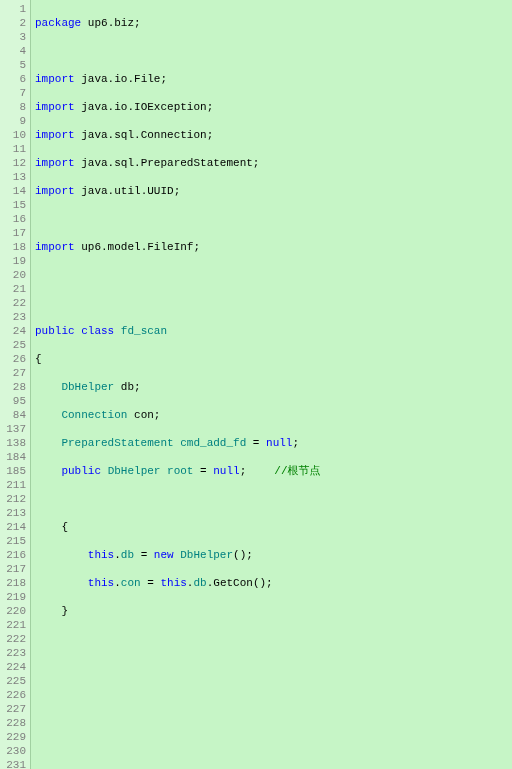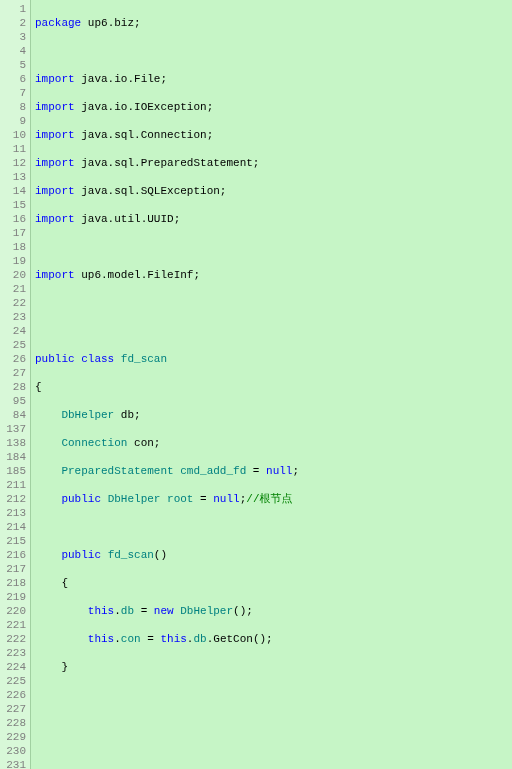--- a/index.html
+++ b/index.html
@@ -28,21 +28,21 @@
     .code {
       padding: 2px 4px;
       line-height: 14px;
       white-space: pre;
     }
     .line {
       height: 14px;
     }
     .kw { color: #0000FF; font-weight: normal; }
     .cls { color: #008080; text-align: right; }
-    .com { color: #008000; }
+    .com { color: #008000; margin-left: 28px; }
   </style>
 </head>
 <body>
 
 <div class="editor">
   <div class="gutter">
     <div class="line">1</div>
     <div class="line">2</div>
     <div class="line">3</div>
     <div class="line">4</div>
@@ -99,34 +99,32 @@
     <div class="line">231</div>
 
   </div>
   <div class="code">
 <div class="line"><span class="kw">package</span> <span>up6.biz</span>;</div>
 <div class="line"></div>
 <div class="line"><span class="kw">import</span> <span>java.io.File</span>;</div>
 <div class="line"><span class="kw">import</span> <span>java.io.IOException</span>;</div>
 <div class="line"><span class="kw">import</span> <span>java.sql.Connection</span>;</div>
 <div class="line"><span class="kw">import</span> <span>java.sql.PreparedStatement</span>;</div>
-<div class="line"><span class="kw">import</span> <span>java.sql.SQLException</span>;</div>
 <div class="line"><span class="kw">import</span> <span>java.util.UUID</span>;</div>
 <div class="line"></div>
 <div class="line"><span class="kw">import</span> <span>up6.model.FileInf</span>;</div>
 <div class="line"></div>
 <div class="line"></div>
 <div class="line"><span class="kw">public</span> <span class="kw">class</span> <span class="cls">fd_scan</span></div>
 <div class="line">{</div>
 <div class="line">    <span class="cls">DbHelper</span> <span>db</span>;</div>
 <div class="line">    <span class="cls">Connection</span> <span>con</span>;</div>
 <div class="line">    <span class="cls">PreparedStatement</span> <span class="cls">cmd_add_fd</span> = <span class="kw">null</span>;</div>
 <div class="line">    <span class="kw">public</span> <span class="cls">DbHelper</span> <span class="cls">root</span> = <span class="kw">null</span>;<span class="com">//根节点</span></div>
 <div class="line"></div>
-<div class="line">    <span class="kw">public</span> <span class="cls">fd_scan</span>()</div>
 <div class="line">    {</div>
 <div class="line">        <span class="kw">this</span>.<span class="cls">db</span> = <span class="kw">new</span> <span class="cls">DbHelper</span>();</div>
 <div class="line">        <span class="kw">this</span>.<span class="cls">con</span> = <span class="kw">this</span>.<span class="cls">db</span>.<span>GetCon</span>();</div>
 <div class="line">    }</div>
 <div class="line"></div>
 
 
 
 
 

